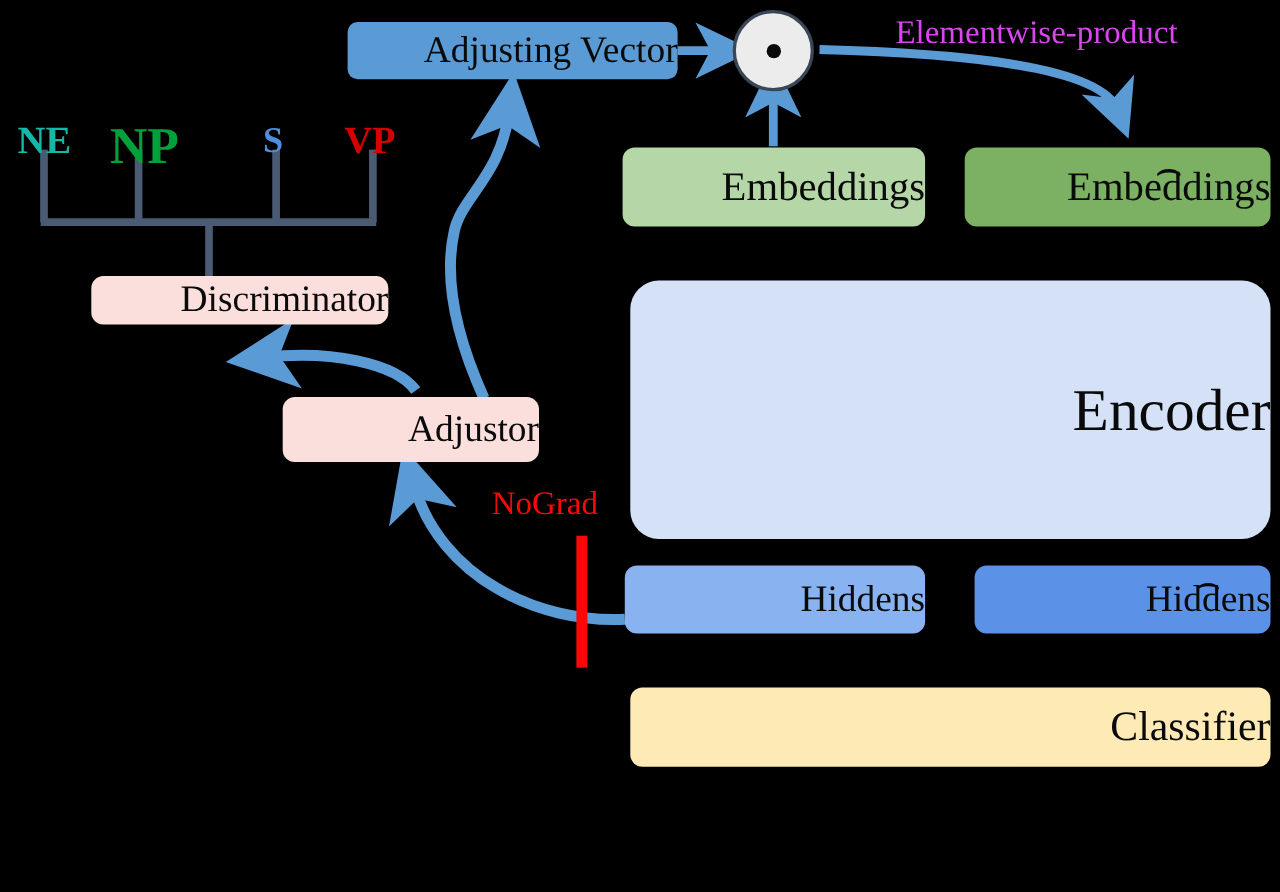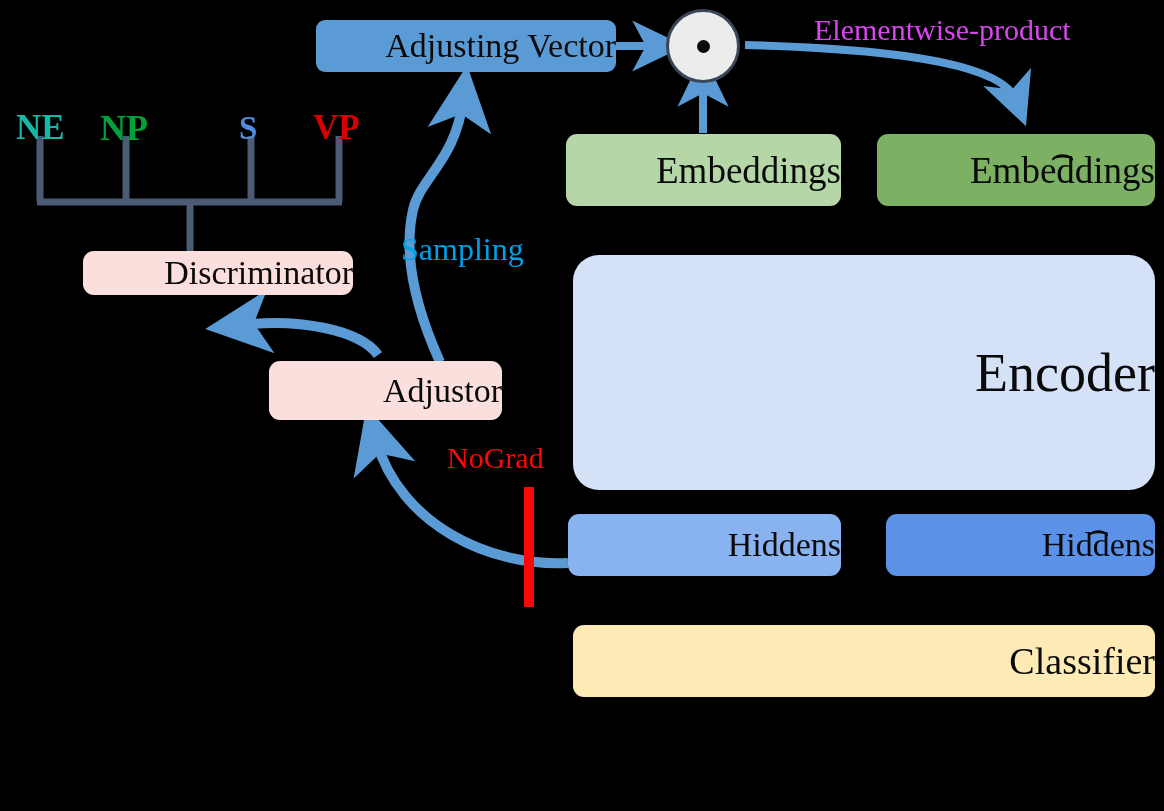--- a/index.html
+++ b/index.html
@@ -117,39 +117,39 @@
     </g>
 
     <g stroke="#5b9bd5" stroke-width="10" fill="none">
       <path d="M568,563 C 490,567 400,525 376,440" marker-end="url(#arrowBlue)"></path>
     </g>
   </svg>
 
   <div class="lbl" style="left:16px; top:110px; font-size:35px; font-weight:700; color:#14b8a6;">
     <span>NE</span>
   </div>
-  <div class="lbl" style="left:100px; top:110px; font-size:36px; font-weight:700; color:#00a13a;">
+  <div class="lbl" style="left:100px; top:110px; font-size:47px; font-weight:700; color:#00a13a;">
     <span>NP</span>
   </div>
   <div class="lbl" style="left:239px; top:112px; font-size:33px; font-weight:700; color:#4f8fe0;">
     <span>S</span>
   </div>
   <div class="lbl" style="left:313px; top:110px; font-size:35px; font-weight:700; color:#d60000;">
     <span>VP</span>
   </div>
 
   <div class="node" style="left:316px; top:20px; width:300px; height:52px; background:#5b9bd5; border-radius:9px; font-size:34px;">
     <span>Adjusting Vector</span>
   </div>
 
   <div class="node" style="left:83px; top:251px; width:270px; height:44px; background:#fadfdc; border-radius:11px; font-size:34px;">
     <span>Discriminator</span>
   </div>
 
-  <div class="node" style="left:257px; top:361px; width:233px; height:59px; background:#fadfdc; border-radius:11px; font-size:34px;margin-left:12px;">
+  <div class="node" style="left:257px; top:361px; width:233px; height:59px; background:#fadfdc; border-radius:11px; font-size:34px;">
     <span>Adjustor</span>
   </div>
 
   <div class="node" style="left:566px; top:134px; width:275px; height:72px; background:#b5d6a7; border-radius:11px; font-size:37px;">
     <span>Embeddings</span>
   </div>
 
   <div class="node" style="left:877px; top:134px; width:278px; height:72px; background:#7cb063; border-radius:11px; font-size:37px;">
     <span class="tilde-wrap">
       <span class="tilde-mark">⌢</span>
@@ -179,21 +179,18 @@
   <div class="opcircle" style="left:666px; top:9px; width:74px; height:74px;">
     <span class="opdot"></span>
   </div>
 
   <div class="nograd-bar" style="left:524px; top:487px; width:10px; height:120px;"></div>
 
   <div class="lbl" style="left:814px; top:15px; font-size:30px; color:#d946ef;">
     <span>Elementwise-product</span>
   </div>
 
-  <div class="lbl" style="left:401px; top:233px; font-size:32px; color:#00a0e8;">
-    <span>Sampling</span>
-  </div>
 
   <div class="lbl" style="left:447px; top:443px; font-size:30px; font-weight:400; color:#fb0707;">
     <span>NoGrad</span>
   </div>
 
 </div>
 
 </body></html>

